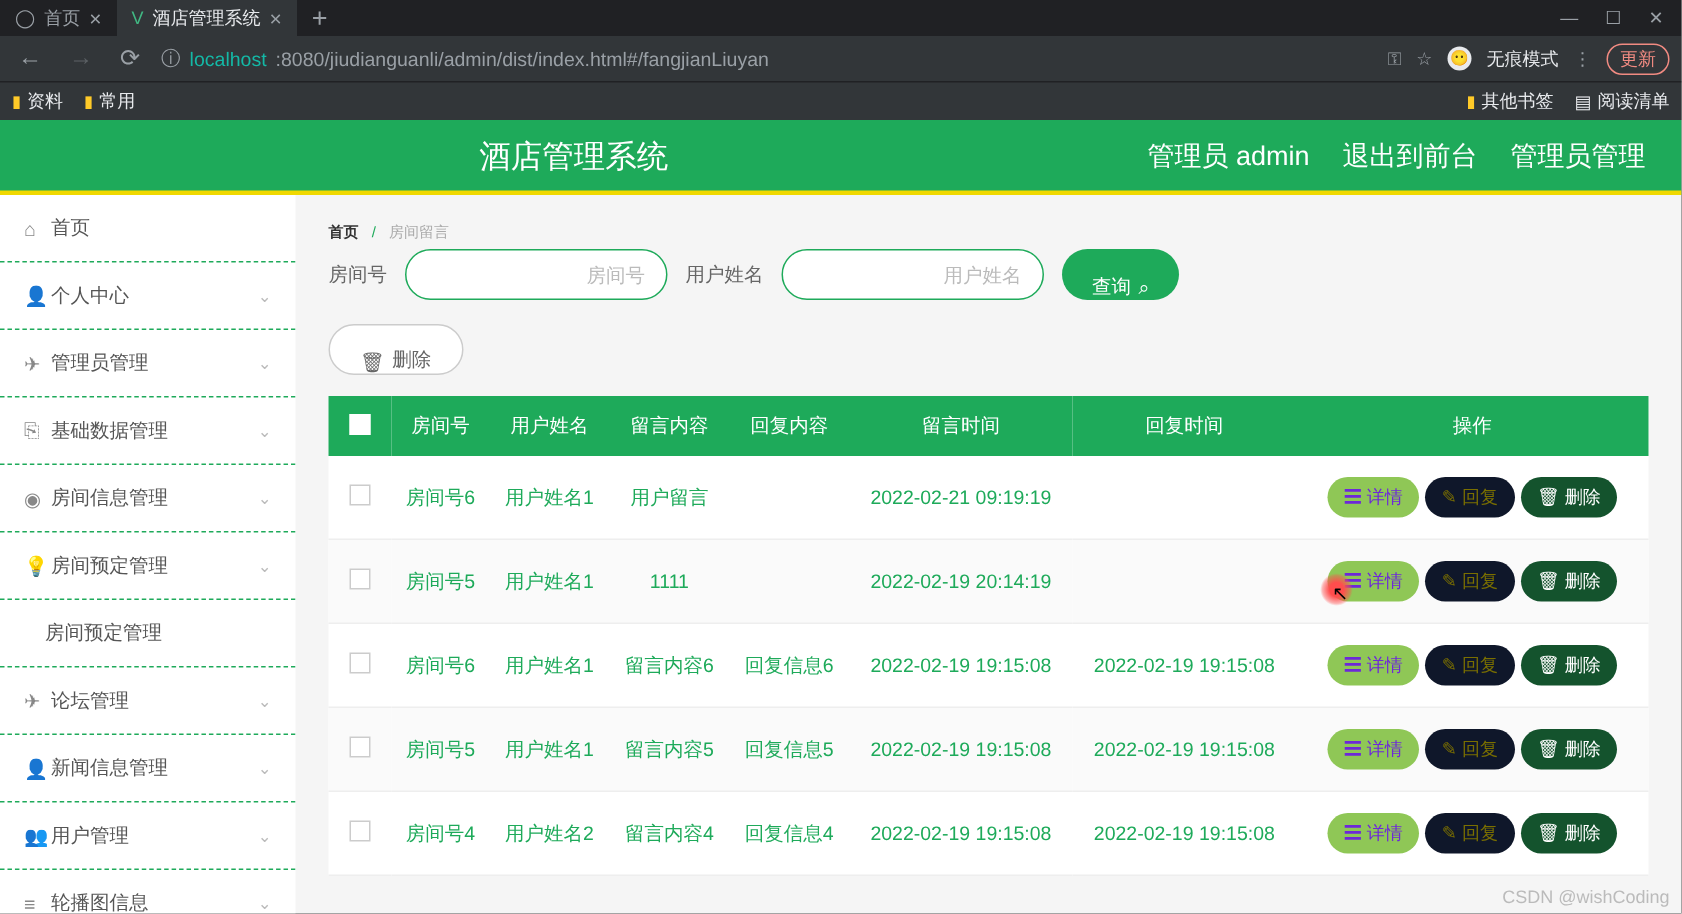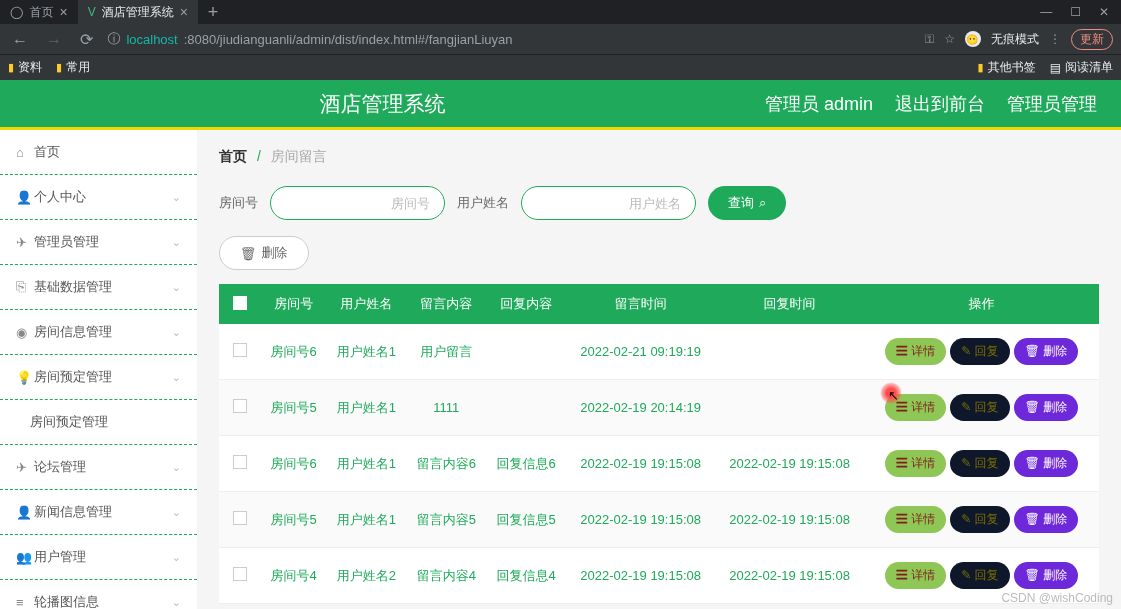--- a/index.html
+++ b/index.html
@@ -27,41 +27,41 @@
 .apphdr-right{display:flex;gap:22px;padding-right:24px;font-size:18px}
 .apphdr-right span{cursor:pointer}
 .mainwrap{display:flex;height:479px}
 .sidebar{width:197px;background:#fff;overflow:hidden}
 .menu-item{display:flex;align-items:center;padding:13px 16px;color:#555;font-size:13px;border-bottom:1px dashed #1eaa5a;position:relative;cursor:pointer}
 .menu-item .mi-icon{width:18px;color:#888;font-size:13px}
 .menu-item .mi-label{flex:1}
 .menu-item .mi-arrow{color:#bbb;font-size:11px}
 .submenu-item{padding:13px 16px 13px 30px;color:#555;font-size:13px;border-bottom:1px dashed #1eaa5a;cursor:pointer}
 .content{flex:1;padding:18px 22px;overflow:auto}
-.crumbs{font-size:14px;color:#333;margin-bottom:20px}
+.crumbs{font-size:10px;color:#333;margin-bottom:4px}
 .crumbs .sep{color:#1eaa5a;margin:0 6px}
 .crumbs .cur{color:#aaa}
 .searchbar{display:flex;align-items:center;gap:12px;margin-bottom:16px}
 .sb-label{font-size:13px;color:#666}
 .sb-input{border:1px solid #1eaa5a;border-radius:18px;height:34px;width:175px;padding:0 14px;font-size:13px;outline:none}
 .sb-input::placeholder{color:#bbb;text-align:right}
-.btn{border:none;border-radius:18px;height:34px;padding:0 20px;font-size:13px;cursor:pointer;display:inline-flex;align-items:center;gap:5px}
+.btn{border:none;border-radius:18px;height:34px;padding:0 20px;font-size:13px;cursor:pointer;display:inline-flex;align-items:flex-end;gap:5px}
 .btn-green{background:#1eaa5a;color:#fff}
 .btn-outline{background:#fff;border:1px solid #ccc;color:#666}
 .toolbar2{margin-bottom:14px}
 table{width:100%;border-collapse:collapse;background:#fff}
 thead th{background:#1eaa5a;color:#fff;font-weight:400;font-size:13px;padding:11px 6px;text-align:center}
 tbody td{padding:14px 6px;text-align:center;font-size:13px;color:#1eaa5a;border-bottom:1px solid #eee}
 tbody tr:nth-child(even){background:#fafafa}
 .chkbox{width:14px;height:14px;border:1px solid #ccc;display:inline-block;background:#fff}
 thead .chkbox{border-color:#fff}
 .pill{display:inline-flex;align-items:center;gap:3px;border-radius:14px;padding:5px 11px;font-size:12px;cursor:pointer;margin:0 2px}
-.pill-detail{background:#8fc756;color:#7f1d1d}
+.pill-detail{background:#8fc756;color:#6d28d9}
 .pill-reply{background:#0f172a;color:#7a6f00}
-.pill-del{background:#6d28d9;color:#fff}
+.pill-del{background:#14532d;color:#fff}
 .cursor-mark{position:absolute;left:880px;top:302px;width:22px;height:22px;border-radius:50%;background:radial-gradient(circle,#ff4d4d 30%,rgba(255,77,77,0.4) 60%,transparent 70%);pointer-events:none;z-index:10}
 .cursor-arrow{position:absolute;left:888px;top:308px;font-size:13px;color:#000;z-index:11;pointer-events:none}
 .watermark{position:absolute;right:8px;bottom:4px;color:#bbb;font-size:12px}
 </style>
 </head>
 <body>
 
 <div class="titlebar">
   <div class="tab">
     <span>◯</span>

